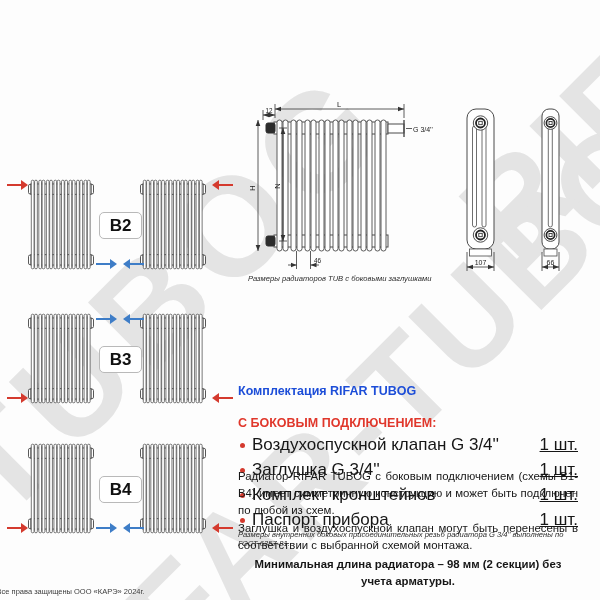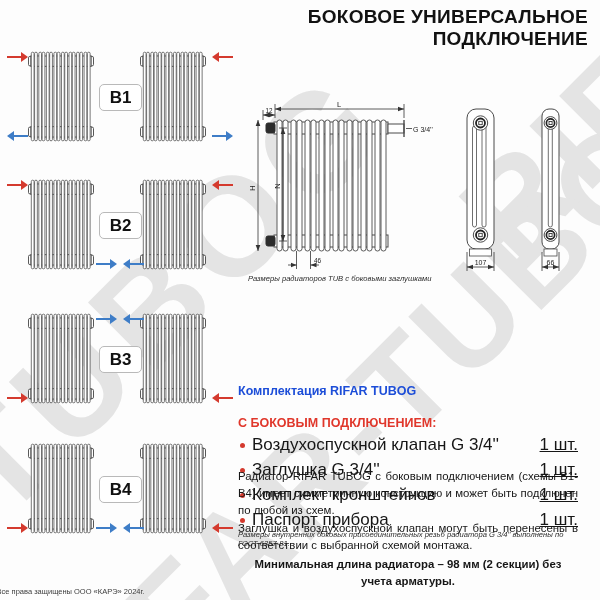--- a/index.html
+++ b/index.html
@@ -103,50 +103,21 @@
             <rect x="47" y="1.5" width="2.9" height="94" rx="1.4"></rect>
           <rect x="51.5" y="1.5" width="2.9" height="94" rx="1.4"></rect>
             <rect x="55" y="1.5" width="2.9" height="94" rx="1.4"></rect>
           <rect x="59.5" y="1.5" width="2.9" height="94" rx="1.4"></rect>
             <rect x="63" y="1.5" width="2.9" height="94" rx="1.4"></rect>
         </g>
       </g>
     </defs>
   </svg>
 
-  <div class="page-title">
-    <div>БОКОВОЕ УНИВЕРСАЛЬНОЕ</div>
-    <div>ПОДКЛЮЧЕНИЕ</div>
-  </div>
-
-  <div class="scheme s1">
-    <svg class="rad l" viewBox="0 0 70 97">
-        <use href="#radSym"></use>
-      </svg>
-    <svg class="rad r" viewBox="0 0 70 97">
-        <use href="#radSym"></use>
-      </svg>
-    <div class="scheme-label">B1</div>
-    <span class="arrow red right a-top a-fl">
-        <span class="shaft"></span>
-        <span class="head"></span>
-      </span>
-    <span class="arrow red left  a-top a-fr">
-        <span class="shaft"></span>
-        <span class="head"></span>
-      </span>
-    <span class="arrow blue left  a-bot a-fl">
-        <span class="shaft"></span>
-        <span class="head"></span>
-      </span>
-    <span class="arrow blue right a-bot a-fr">
-        <span class="shaft"></span>
-        <span class="head"></span>
-      </span>
-  </div>
+
 
   <div class="scheme s2">
     <svg class="rad l" viewBox="0 0 70 97">
         <use href="#radSym"></use>
       </svg>
     <svg class="rad r" viewBox="0 0 70 97">
         <use href="#radSym"></use>
       </svg>
     <div class="scheme-label">B2</div>
     <span class="arrow red right a-top a-fl">

